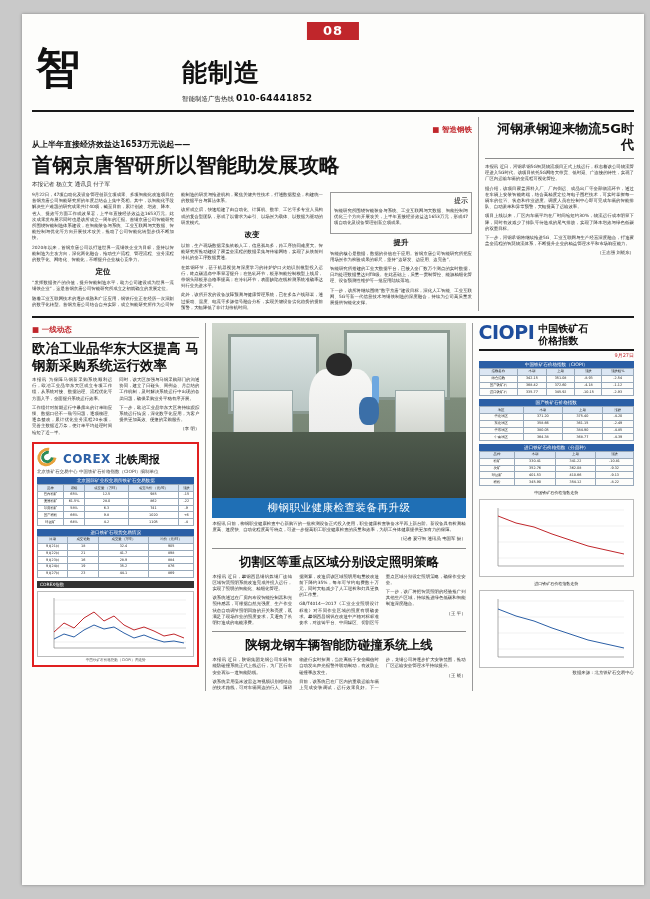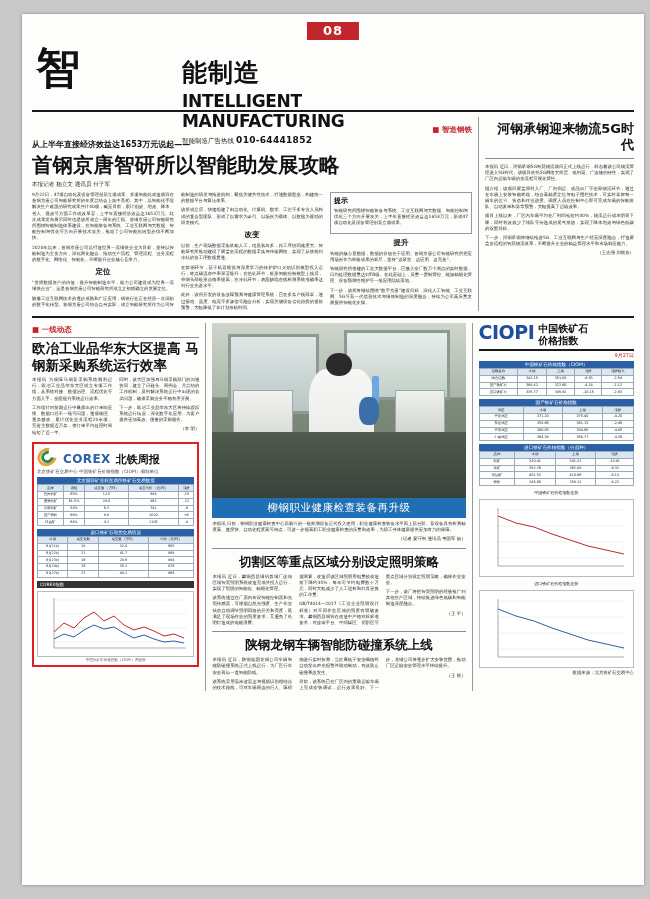--- a/index.html
+++ b/index.html
@@ -169,41 +169,40 @@
 
   
   .ciopi-head { display: flex; align-items: flex-start; gap: 4px; border-bottom: 2px solid #1a1a1a; padding-bottom: 2px; }
   .ciopi-logo { font-size: 19px; font-weight: bold; color: #1f4e9c; letter-spacing: -.5px; line-height: 19px; }
   .ciopi-cn { font-size: 10px; font-weight: bold; color: #111; line-height: 12px; }
   .ciopi-date { font-size: 5px; color: #c0262b; text-align: right; margin-top: 1px; }
   .blue-bar { background: #2b5fa6; color: #fff; font-size: 4.6px; text-align: center; padding: 1px 0; margin-top: 3px; }
   .chart-box { border: .5px solid #bbb; height: 78px; margin-top: 4px; background: #fff; }
 
   .tip-box { border: 1px solid #999; padding: 3px; margin-top: 4px; }
-  .tip-title { font-size: 7px; font-weight: bold; text-align: left; margin-bottom: 2px; }
+  .tip-title { font-size: 7px; font-weight: normal; text-align: right; margin-bottom: 2px; }
 
   .center-title { text-align: center; font-size: 12.5px; font-weight: bold; color: #111; margin: 5px 0 3px; }
   .small-note { font-size: 4.4px; color: #333; text-align: right; margin-top: 2px; }
 </style>
 </head>
 <body>
 
 <div id="page">
   <div id="paper">
 
     <div class="masthead">
       <div class="pagebadge">08</div>
 
       <div class="mh-left">
         <div class="zhi">智</div>
       </div>
 
       <div class="mh-mid">
         <div style="font-size:25px;font-weight:bold;color:#111;letter-spacing:1px;margin-bottom:2px;">能制造</div>
-        <div class="en-title">INTELLIGENT MANUFACTURING</div>
         <div class="hot">
           <span>智能制造广告热线</span>
           <b>010-64441852</b>
         </div>
       </div>
 
     </div>
 
     <div class="body-wrap">
 

